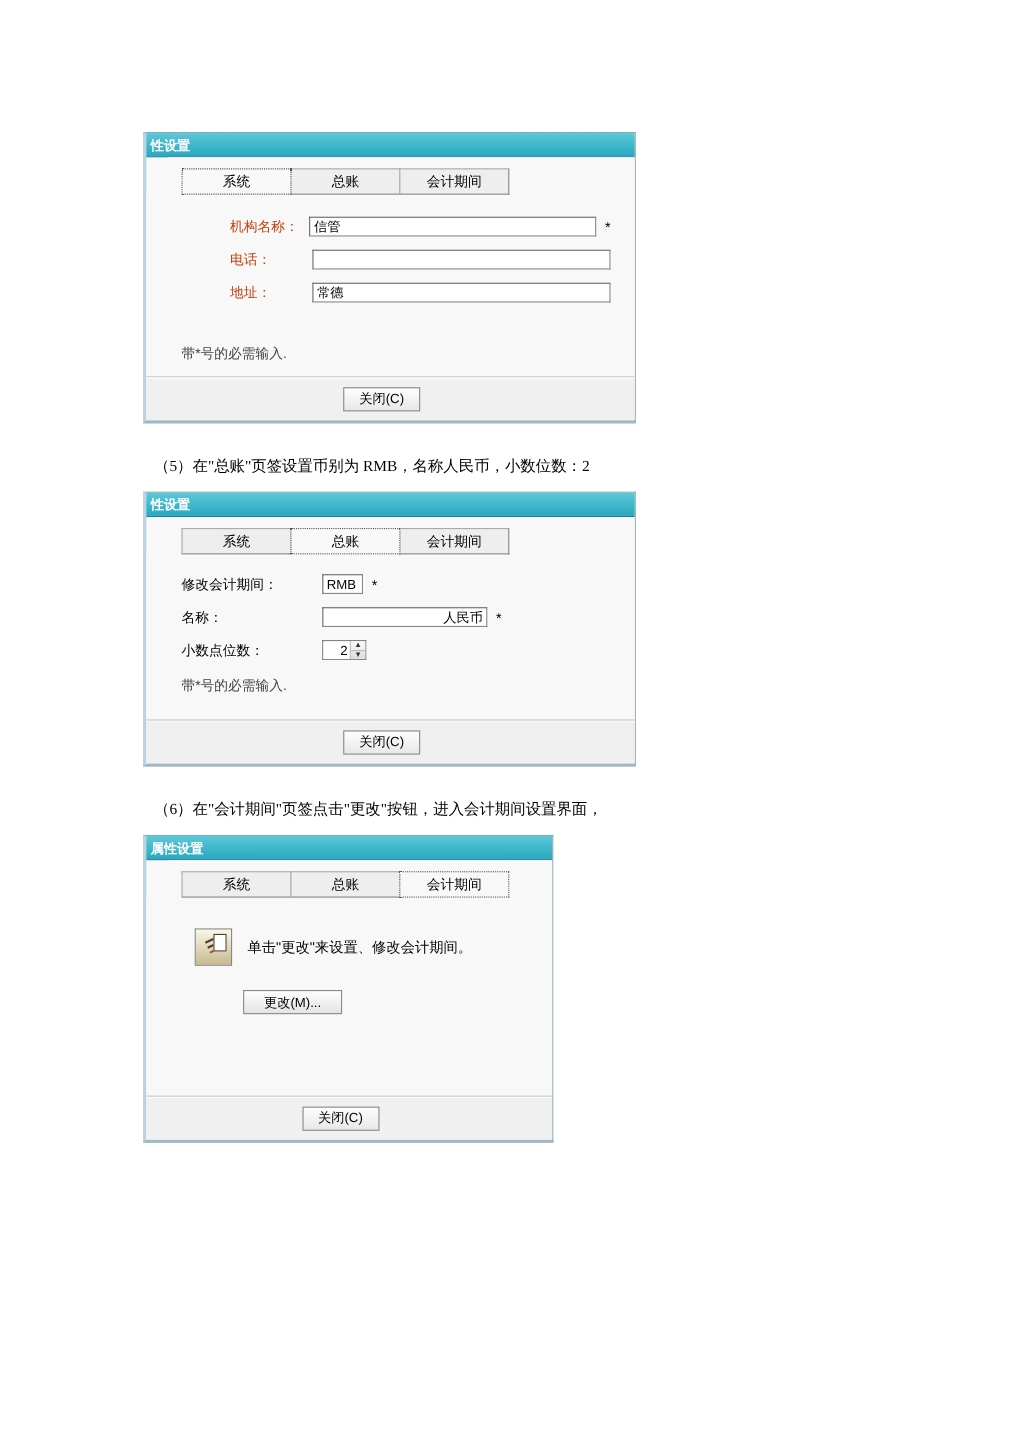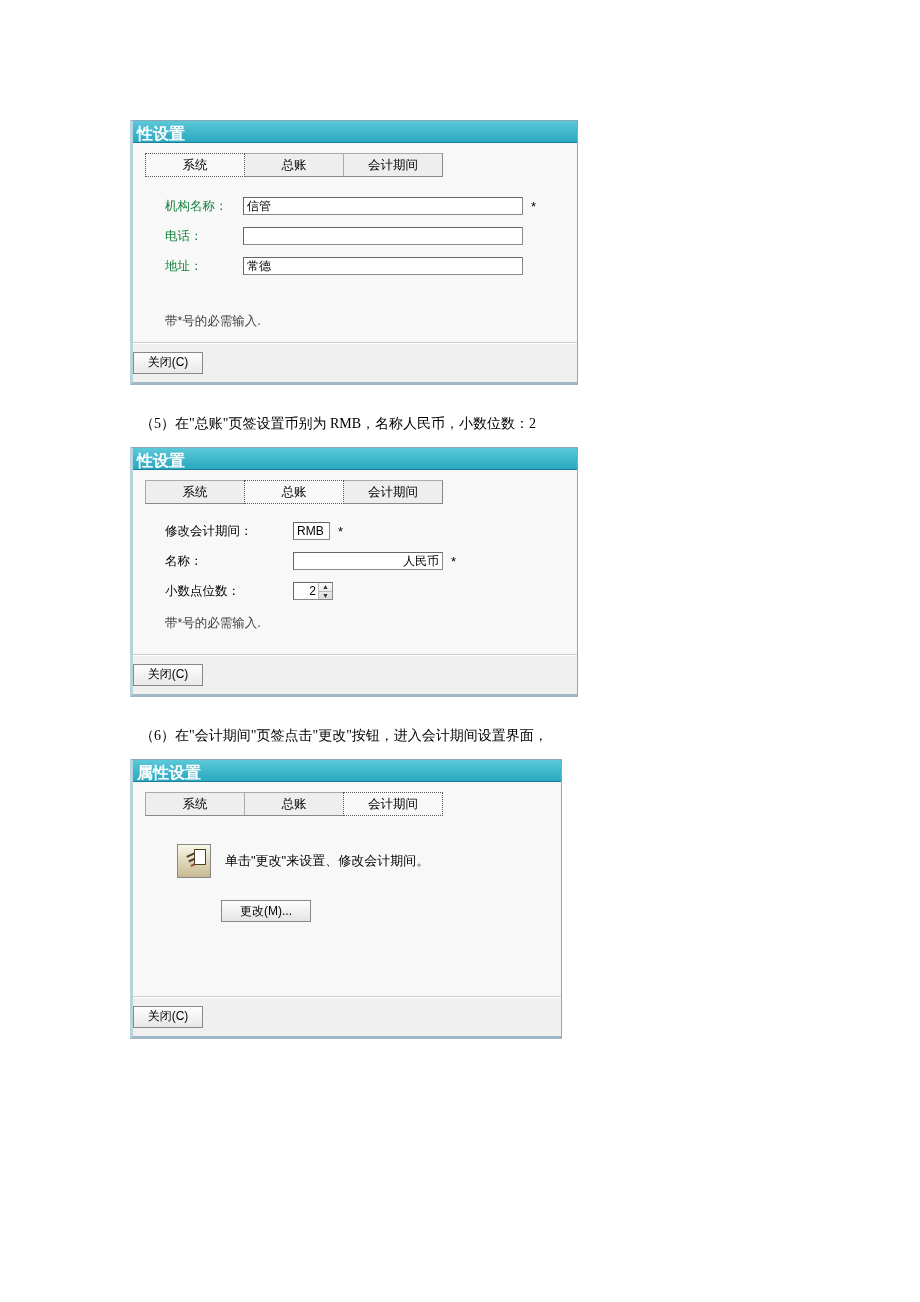--- a/index.html
+++ b/index.html
@@ -16,29 +16,30 @@
       border-left: 3px solid #b8d4e0;
       border-bottom: 3px solid #a0b8c5;
       background: #f8f8f8;
       margin-bottom: 30px;
     }
     .title-bar {
       height: 22px;
       background: linear-gradient(180deg, #5bc8d8 0%, #2aa8c0 100%);
       color: #fff;
       font-weight: bold;
-      font-size: 16px;
+      font-size: 12px;
       padding: 3px 4px 0 4px;
       border-bottom: 1px solid #1a8098;
     }
     .tab-row {
       display: flex;
       padding: 10px 12px 0 12px;
       background: #f8f8f8;
       position: relative;
+      margin-left: 20px;
     }
     .tab {
       width: 100px;
       height: 24px;
       text-align: center;
       line-height: 23px;
       font-size: 12.5px;
       border-top: 1px solid #aaa;
       border-left: 1px solid #aaa;
       border-right: 1px solid #888;
@@ -63,21 +64,22 @@
       background: #f8f8f8;
     }
     .form-row {
       display: flex;
       align-items: center;
       margin-bottom: 12px;
     }
     .label {
       width: 78px;
       font-size: 12.5px;
-      color: #15803d;
+      color: #c2410c;
+      margin-left: 44px;
     }
     .label-wide {
       width: 128px;
       font-size: 12.5px;
       color: #000;
     }
     .text-input {
       border: 1px solid #888;
       border-top-color: #666;
       border-left-color: #666;
@@ -97,21 +99,21 @@
       font-size: 12.5px;
       margin-top: 38px;
     }
     .hint2 { margin-top: 15px; }
     .footer {
       height: 40px;
       border-top: 1px solid #ccc;
       box-shadow: inset 0 1px 0 #fff;
       background: #f0f0f0;
       display: flex;
-      justify-content: flex-start;
+      justify-content: center;
       align-items: center;
       padding-right: 16px;
     }
     .btn {
       min-width: 70px;
       height: 22px;
       border: 1px solid #888;
       background: linear-gradient(#fefefe, #e8e8e8);
       font-family: inherit;
       font-size: 12px;
@@ -265,21 +267,21 @@
   </div>
   <div class="footer">
     <button class="btn">
       <span>关闭(C)</span>
     </button>
   </div>
 </div>
 
 <p class="instr">（6）在"会计期间"页签点击"更改"按钮，进入会计期间设置界面，</p>
 
-<div class="dialog" style="width:432px">
+<div class="dialog" style="width:373px">
   <div class="title-bar">
     <span>属性设置</span>
   </div>
   <div class="tab-row">
     <div class="tab normal"><span>系统</span></div>
     <div class="tab normal"><span>总账</span></div>
     <div class="tab active"><span>会计期间</span></div>
   </div>
   <div class="dialog3-body">
     <div class="icon-note">

